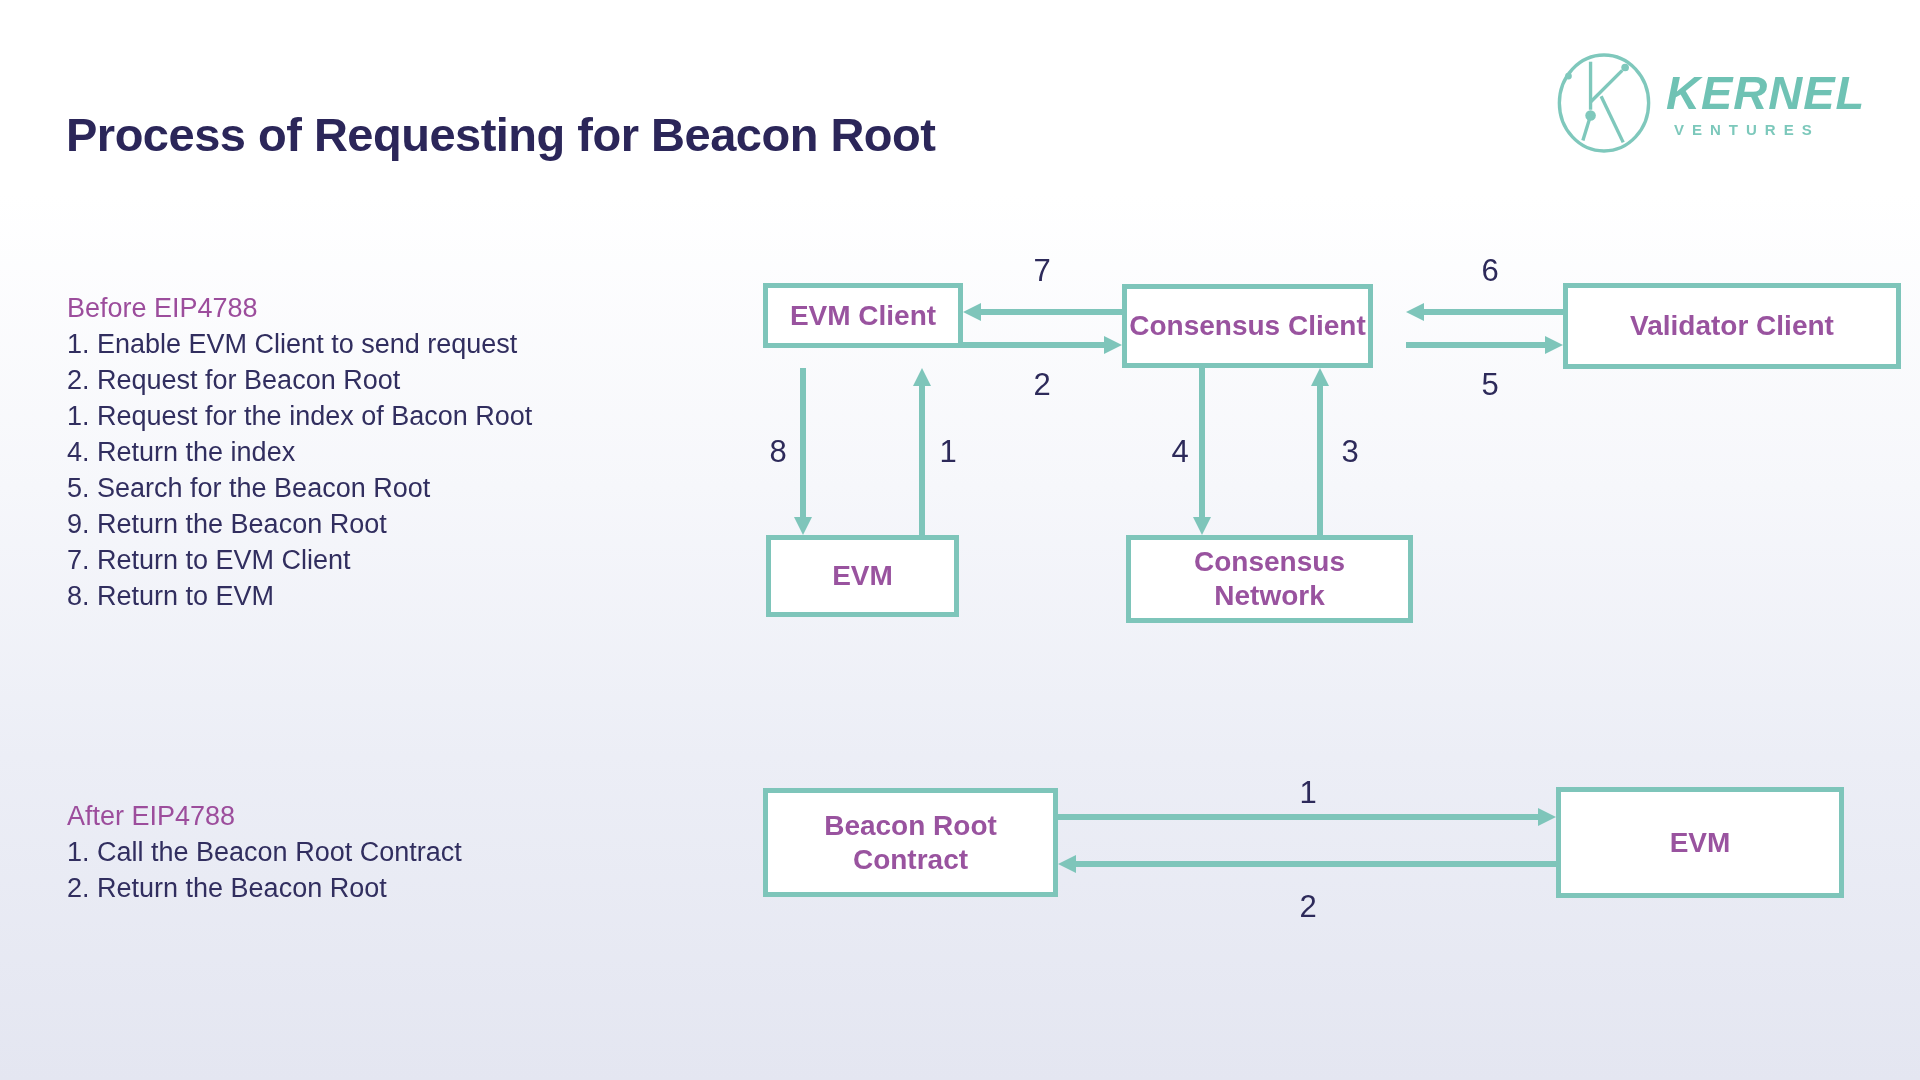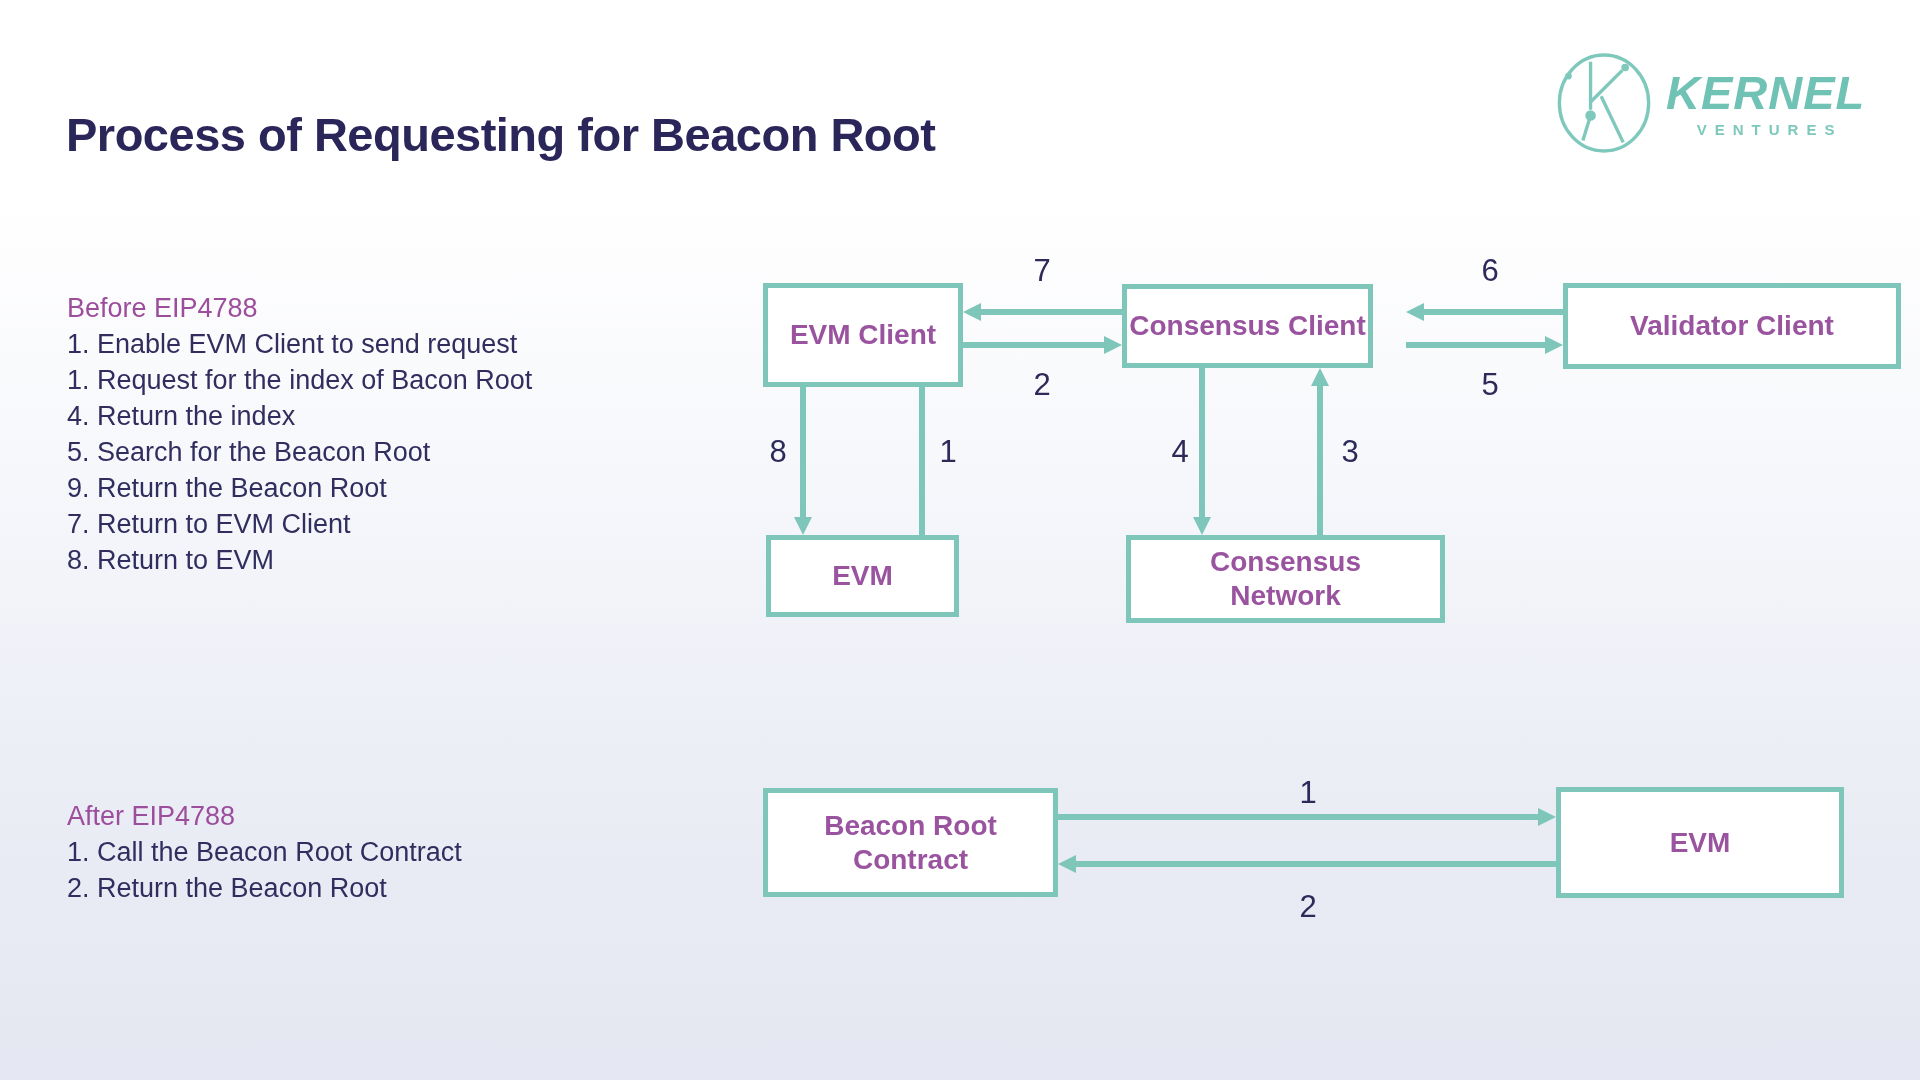--- a/index.html
+++ b/index.html
@@ -10,46 +10,46 @@
   }
   
   .page-title{
     position:absolute;left:66px;top:76px;
     font-size:47px;font-weight:bold;letter-spacing:-0.5px;
     color:#2b2659;
   }
   
   .logo{position:absolute;left:1556px;top:52px;display:flex;align-items:center;}
   .logo-mark{width:96px;height:102px;flex:0 0 auto;}
-  .logo-text{margin-left:14px;display:flex;flex-direction:column;align-items:center;}
+  .logo-text{margin-left:14px;display:flex;flex-direction:column;align-items:flex-start;}
   .logo-brand{
     font-size:47px;font-weight:bold;font-style:italic;letter-spacing:1px;
     color:#6fc2b4;line-height:1;
   }
   .logo-sub{
     font-size:15px;font-weight:bold;letter-spacing:8px;
     color:#7cc8bb;margin-top:6px;padding-left:8px;line-height:1;
   }
   
   .step-block{position:absolute;left:67px;font-size:27px;line-height:36px;color:#312e5f;}
   #before-block{top:290px;}
   #after-block{top:798px;}
   .step-heading{font-weight:normal;color:#9c4d9c;}
   
   .dbox{
     position:absolute;box-sizing:border-box;
     border:5px solid #7ec5ba;background:#ffffff;
     display:flex;align-items:center;justify-content:center;text-align:center;
     color:#99539f;font-weight:bold;font-size:28px;line-height:1.2;
   }
-  #box-evm-client{left:763px;top:283px;width:200px;height:104px;}
+  #box-evm-client{left:763px;top:283px;width:200px;height:65px;}
   #box-consensus-client{left:1122px;top:284px;width:251px;height:84px;}
   #box-validator-client{left:1563px;top:283px;width:338px;height:86px;}
   #box-evm-mid{left:766px;top:535px;width:193px;height:82px;}
-  #box-consensus-network{left:1126px;top:535px;width:319px;height:88px;padding:12px 28px;}
+  #box-consensus-network{left:1126px;top:535px;width:287px;height:88px;padding:12px 28px;}
   #box-beacon-root-contract{left:763px;top:788px;width:295px;height:109px;padding:0 40px;}
   #box-evm-bottom{left:1556px;top:787px;width:288px;height:111px;}
   
   #arrows{position:absolute;left:0;top:0;width:1920px;height:1080px;}
   #arrows line{stroke:#7ec5ba;stroke-width:6;}
   #arrows polygon{fill:#7ec5ba;}
   
   .num{
     position:absolute;transform:translate(-50%,-50%);
     font-size:31px;color:#2d2a5a;
@@ -75,20 +75,21 @@
     </svg>
     <div class="logo-text">
       <div class="logo-brand">KERNEL</div>
       <div class="logo-sub">VENTURES</div>
     </div>
   </div>
 
   <div class="step-block" id="before-block">
     <div class="step-heading">Before EIP4788</div>
     <div>1. Enable EVM Client to send request</div>
+    <div>2. Request for Beacon Root</div>
     <div>1. Request for the index of Bacon Root</div>
     <div>4. Return the index</div>
     <div>5. Search for the Beacon Root</div>
     <div>9. Return the Beacon Root</div>
     <div>7. Return to EVM Client</div>
     <div>8. Return to EVM</div>
   </div>
 
   <div class="step-block" id="after-block">
     <div class="step-heading">After EIP4788</div>

